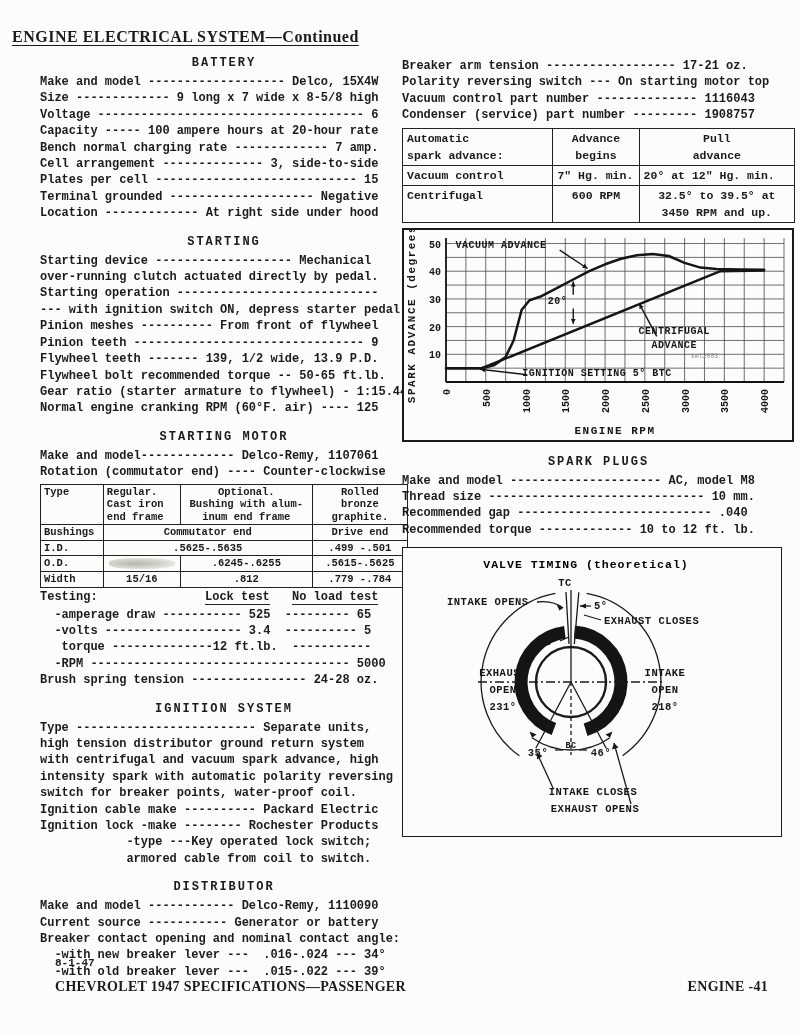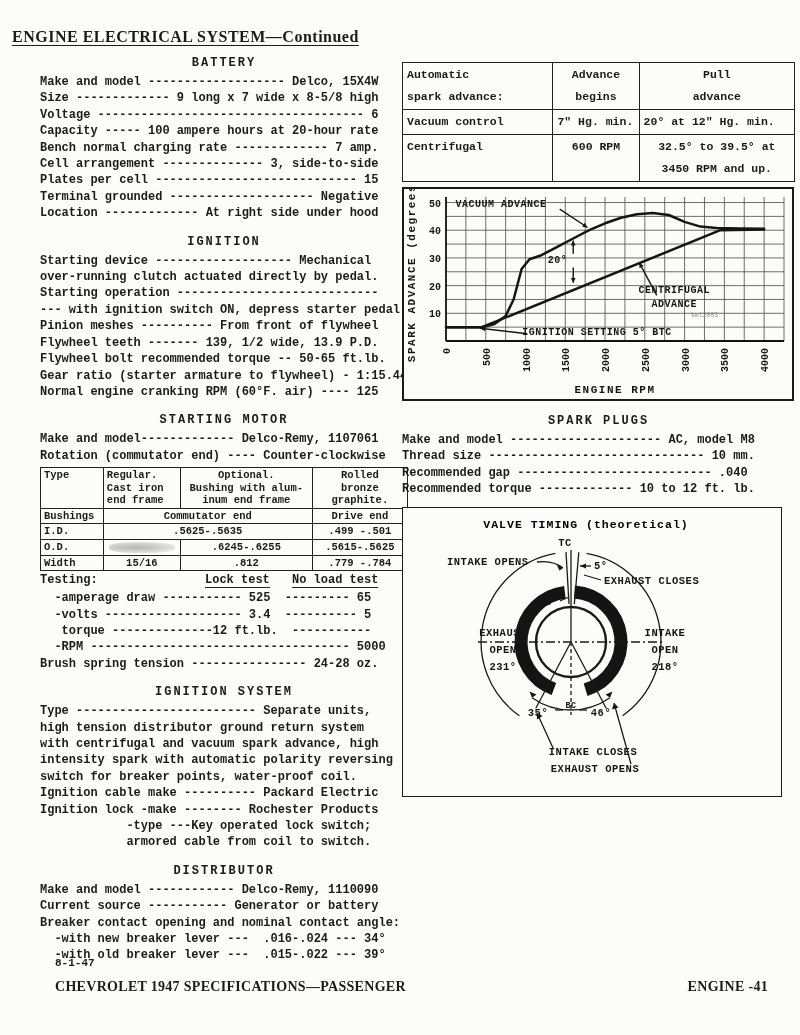--- a/index.html
+++ b/index.html
@@ -14,21 +14,21 @@
   .right{left:402px;width:393px;padding-top:4px}
   .h{text-align:center;font-weight:bold;font-size:12px;letter-spacing:2px;margin:13px 12px 4px}
   .sec:first-child .h{margin-top:2px}
   .specline, .lines div{white-space:pre;font-size:12px;line-height:16.4px;font-weight:bold}
   
   table{border-collapse:collapse;width:100%}
   .bushings{margin:3px 0 2px}
   .bushings td{border:1.5px solid #222;font-size:10.5px;line-height:12.5px;font-weight:bold;
         padding:1px 3px;vertical-align:top}
   .advance{margin:4px 0 0}
-  .advance td{border:1.5px solid #222;font-size:11.5px;line-height:22px;font-weight:bold;
+  .advance td{border:1.5px solid #222;font-size:11.5px;line-height:17px;font-weight:bold;
         padding:1px 4px;vertical-align:top}
   .pl{white-space:pre-line}
   .ctr{text-align:center}
   .smudge{height:11px;margin:1px 2px;border-radius:40%;
         background:radial-gradient(ellipse at 40% 50%, #b7b7af 0%, #d8d8d2 55%, rgba(216,216,210,0) 95%)}
   
   .testhead{position:relative;height:17px;font-size:12px;font-weight:bold}
   .testhead .t-lbl{position:absolute;left:0}
   .testhead .t-lock{position:absolute;left:165px;border-bottom:1.5px solid #222}
   .testhead .t-noload{position:absolute;left:252px;border-bottom:1.5px solid #222}
@@ -82,27 +82,28 @@
           <div>Capacity ----- 100 ampere hours at 20-hour rate</div>
           <div>Bench normal charging rate ------------- 7 amp.</div>
           <div>Cell arrangement -------------- 3, side-to-side</div>
           <div>Plates per cell ---------------------------- 15</div>
           <div>Terminal grounded -------------------- Negative</div>
           <div>Location ------------- At right side under hood</div>
         </div>
     </div>
 
     <div class="sec">
-      <div class="h">IGNITION</div>
+      <div class="h">STARTING</div>
       <div class="lines">
           <div>Starting device ------------------- Mechanical</div>
           <div>over-running clutch actuated directly by pedal.</div>
           <div>Starting operation ----------------------------</div>
           <div>--- with ignition switch ON, depress starter pedal.</div>
           <div>Pinion meshes ---------- From front of flywheel</div>
+          <div>Pinion teeth -------------------------------- 9</div>
           <div>Flywheel teeth ------- 139, 1/2 wide, 13.9 P.D.</div>
           <div>Flywheel bolt recommended torque -- 50-65 ft.lb.</div>
           <div>Gear ratio (starter armature to flywheel) - 1:15.44</div>
           <div>Normal engine cranking RPM (60°F. air) ---- 125</div>
         </div>
     </div>
 
     <div class="sec">
       <div class="h">STARTING MOTOR</div>
       <div class="lines">
@@ -193,20 +194,26 @@
           <div>Current source ----------- Generator or battery</div>
           <div>Breaker contact opening and nominal contact angle:</div>
           <div>  -with new breaker lever ---  .016-.024 --- 34°</div>
           <div>  -with old breaker lever ---  .015-.022 --- 39°</div>
         </div>
     </div>
   </div>
 
   <div class="col right">
 
+    <div class="lines">
+        <div>Breaker arm tension ------------------ 17-21 oz.</div>
+        <div>Polarity reversing switch --- On starting motor top</div>
+        <div>Vacuum control part number -------------- 1116043</div>
+        <div>Condenser (service) part number --------- 1908757</div>
+      </div>
 
     <table class="advance">
       <colgroup>
           <col style="width:150px">
           <col style="width:86px">
           <col style="width:155px">
         </colgroup>
       <tbody>
           <tr>
         <td class="pl">Automatic

